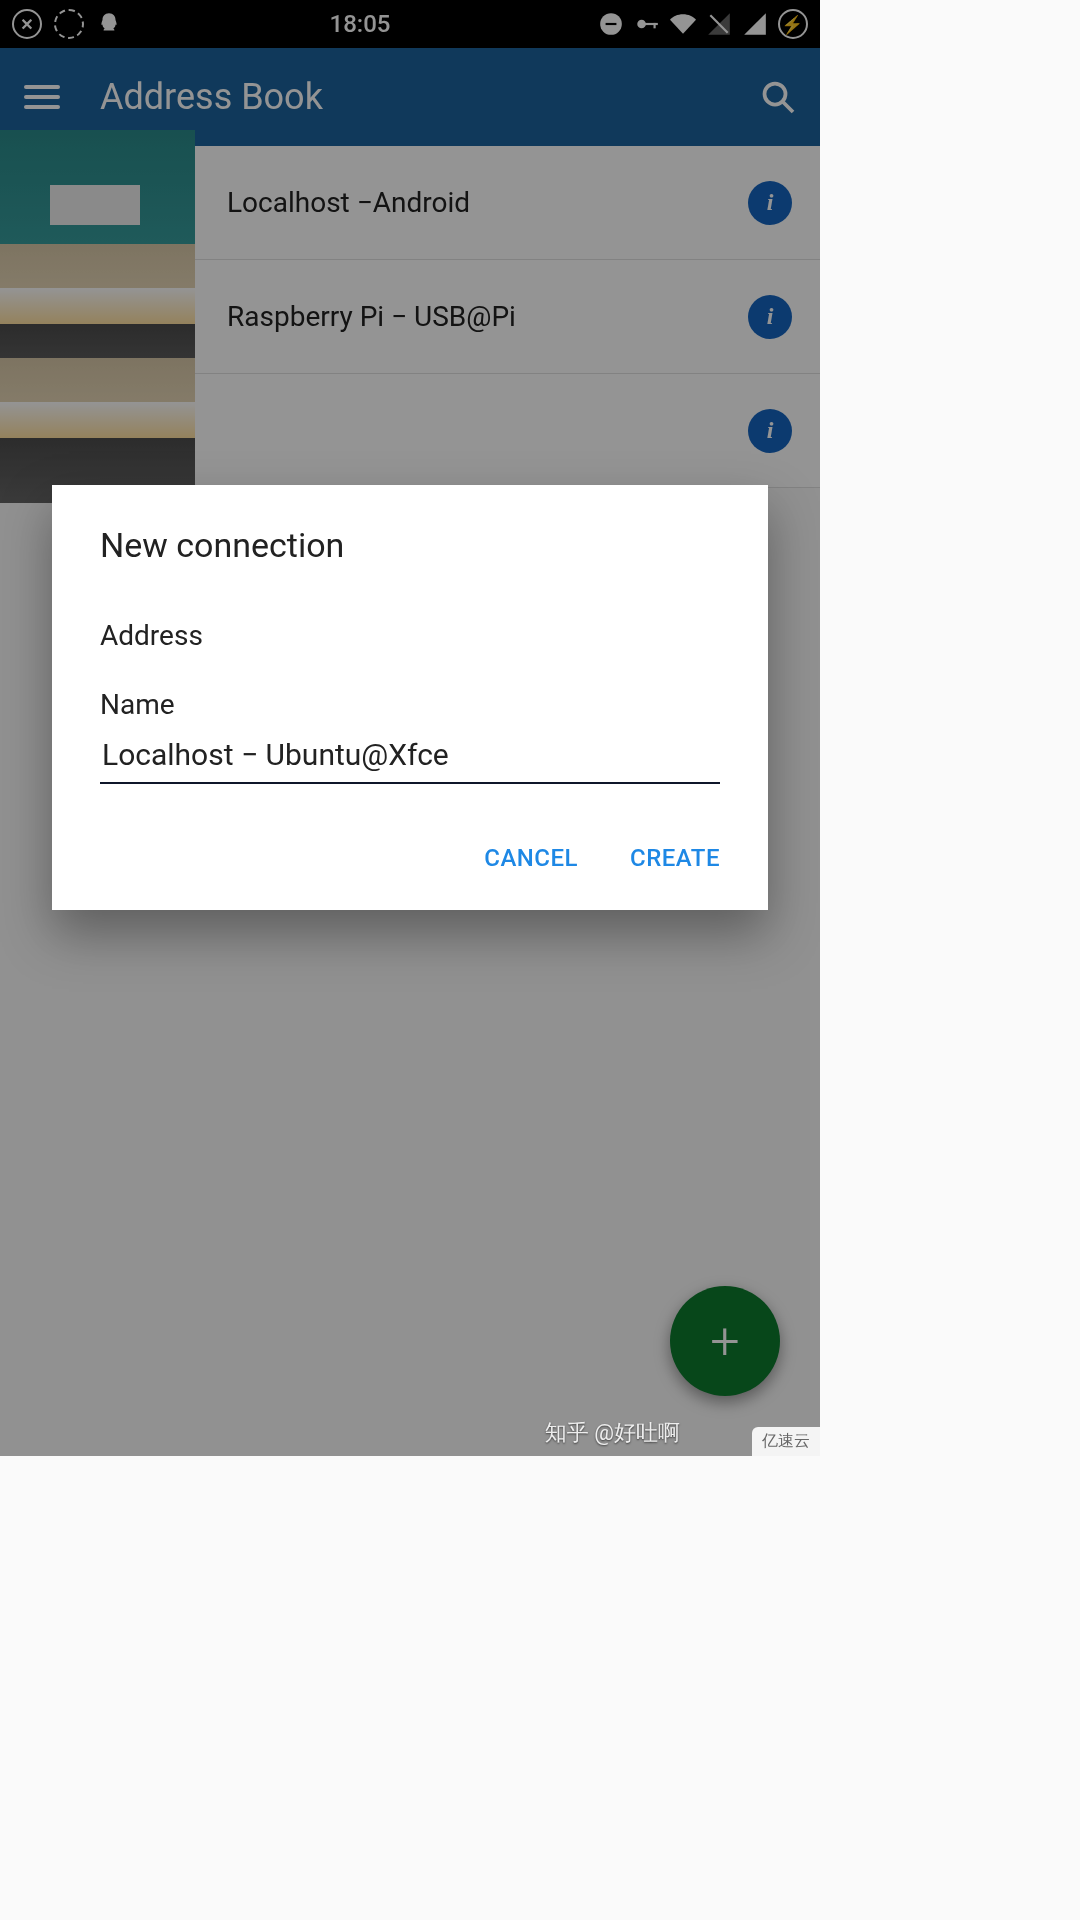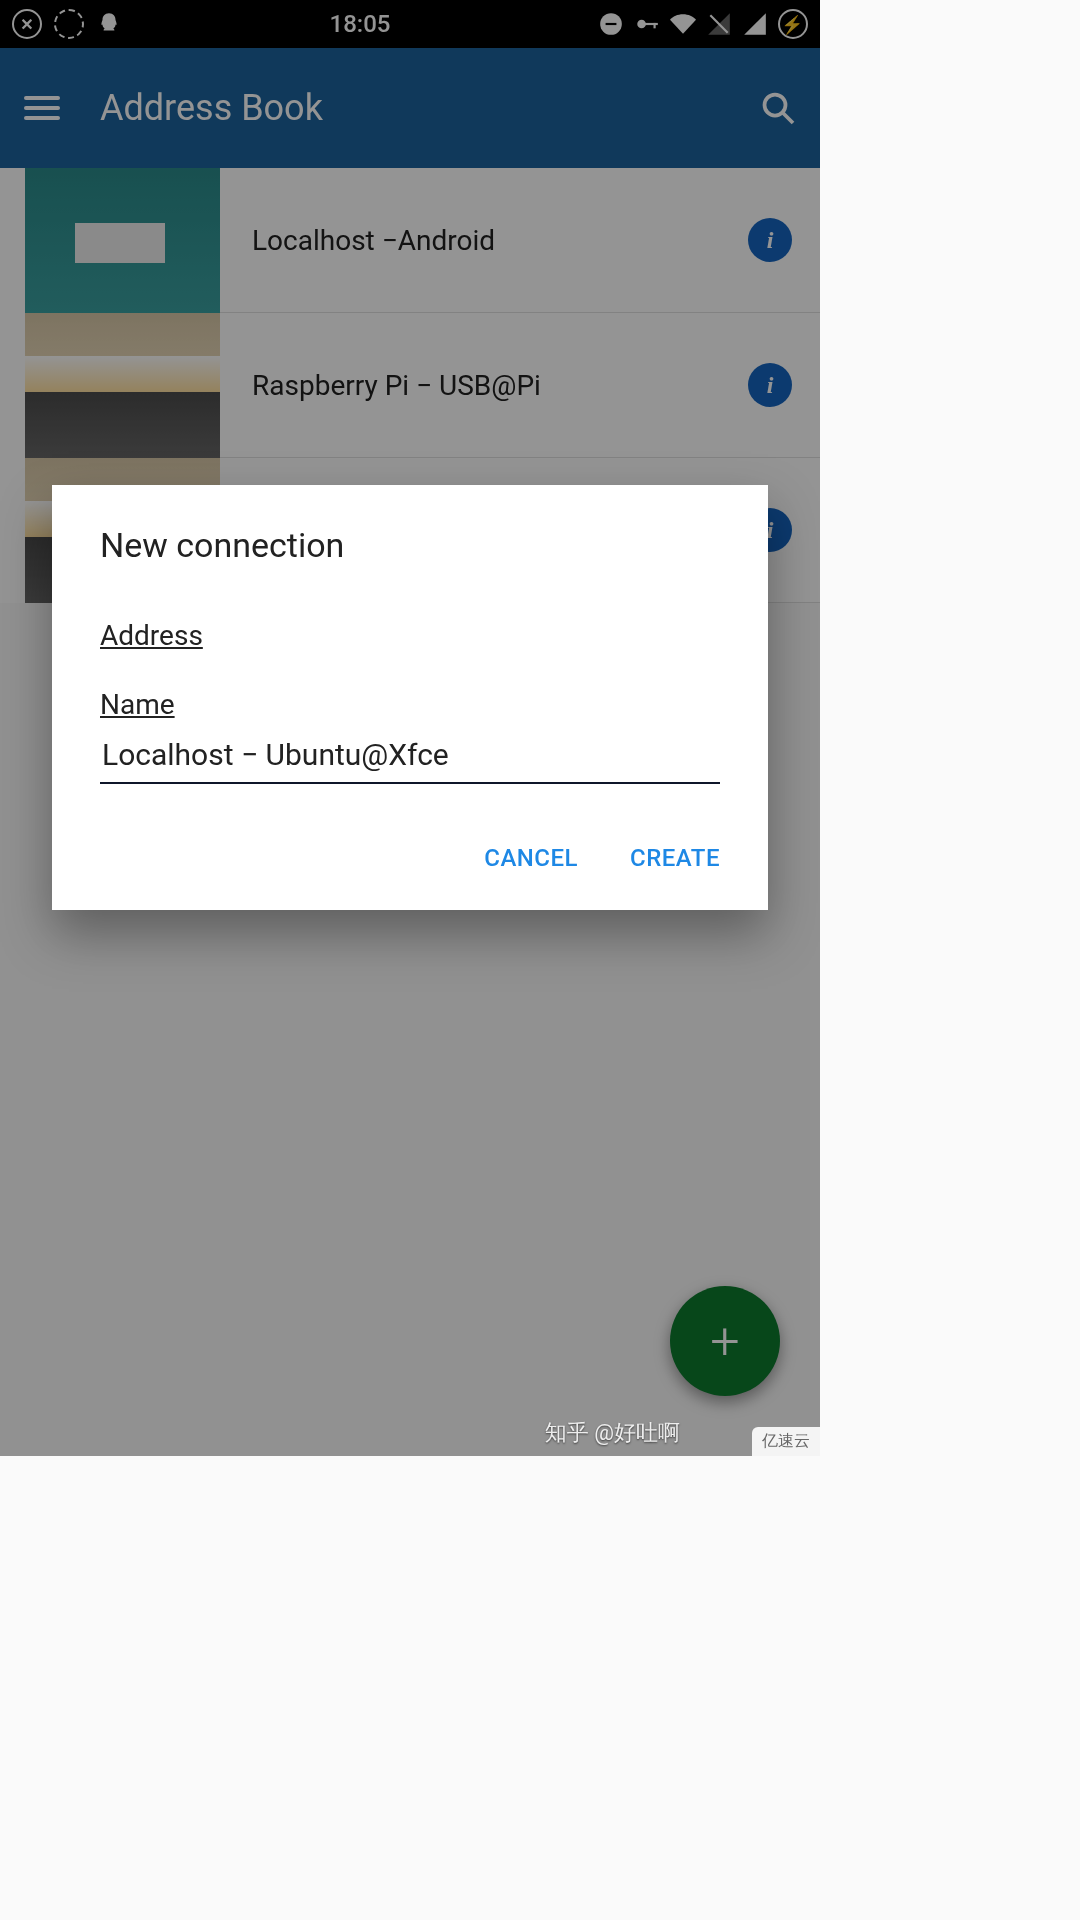--- a/index.html
+++ b/index.html
@@ -5,46 +5,46 @@
   * { box-sizing: border-box; margin: 0; padding: 0; }
   html, body { width: 820px; height: 1456px; font-family: Roboto, "Helvetica Neue", Arial, sans-serif; background: #fafafa; overflow: hidden; position: relative; }
   
   .status-bar { height: 48px; background: #000; color: #fff; display: flex; align-items: center; padding: 0 12px; font-size: 24px; }
   .status-left { display: flex; gap: 12px; align-items: center; }
   .status-center { flex: 1; text-align: center; font-weight: 500; }
   .status-right { display: flex; gap: 10px; align-items: center; }
   .status-icon { width: 26px; height: 26px; fill: #fff; }
   .status-icon-circle { width: 30px; height: 30px; border: 2px solid #fff; border-radius: 50%; display:flex; align-items:center; justify-content:center; font-size:16px; font-weight:bold;}
   
-  .app-bar { height: 120px; background: #1c639d; color: #fff; display: flex; align-items: center; padding: 0 24px; gap: 40px; }
+  .app-bar { height: 98px; background: #1c639d; color: #fff; display: flex; align-items: center; padding: 0 24px; gap: 40px; }
   .hamburger { width: 36px; height: 24px; display: flex; flex-direction: column; justify-content: space-between; cursor: pointer; }
   .hamburger span { height: 4px; background: #fff; border-radius: 2px; }
   .app-title { font-size: 36px; font-weight: 400; flex: 1; }
   .search-btn { width: 36px; height: 36px; fill: #fff; cursor: pointer; }
   
   .list { background: #fff; }
-  .list-item { height: 145px; display: flex; align-items: center; border-bottom: 1px solid #e0e0e0; margin-left: 25px; }
+  .list-item { height: 114px; display: flex; align-items: center; border-bottom: 1px solid #e0e0e0; }
   .thumb { width: 195px; height: 145px; background: #888; flex-shrink: 0; }
   .thumb.t1 { background: linear-gradient(#2a8a8a, #3aa0a0); position:relative; }
   .thumb.t1::after{ content:""; position:absolute; left:50px; top:55px; width:90px; height:40px; background:#eee;}
   .thumb.t2 { background: linear-gradient(to bottom, #d8c8a8 0%, #e8d8b8 40%, #444 40%, #666 100%); position:relative;}
   .thumb.t2::before{content:"";position:absolute;left:0;right:0;top:30%;height:25%;background:linear-gradient(#fff,#ffe0a0);}
   .thumb.t3 { background: linear-gradient(to bottom, #d8c8a8 0%, #e8d8b8 40%, #444 40%, #666 100%); position:relative;}
   .thumb.t3::before{content:"";position:absolute;left:0;right:0;top:30%;height:25%;background:linear-gradient(#fff,#ffe0a0);}
   .item-label { flex: 1; font-size: 28px; color: #222; padding-left: 32px; }
   .info-btn { width: 44px; height: 44px; background: #1565c0; border-radius: 50%; color: #fff; display: flex; align-items: center; justify-content: center; font-family: serif; font-style: italic; font-size: 24px; font-weight: bold; margin-right: 28px; cursor: pointer; }
   
   .fab { position: absolute; right: 40px; bottom: 60px; width: 110px; height: 110px; border-radius: 50%; background: #0d7a2e; color: #fff; display: flex; align-items: center; justify-content: center; font-size: 52px; font-weight: 300; box-shadow: 0 6px 16px rgba(0,0,0,0.4); cursor: pointer; }
   
   .scrim { position: absolute; inset: 0; background: rgba(0,0,0,0.42); }
   
   .dialog { position: absolute; left: 52px; right: 52px; top: 485px; background: #fff; border-radius: 0; box-shadow: 0 24px 48px rgba(0,0,0,0.35); padding: 40px 0 24px; }
   .dialog-title { font-size: 34px; color: #222; padding: 0 48px 28px; }
   .field { padding: 8px 48px 0; }
-  .field-label { font-size: 28px; color: #222; margin: 18px 0 10px; text-decoration: underline; }
+  .field-label { font-size: 28px; color: #222; margin: 18px 0 10px; }
   .field-input { width: 100%; border: none; border-bottom: 2px solid #9eb8d8; font-size: 30px; color: #222; padding: 6px 2px 10px; background: transparent; outline: none; font-family: inherit; }
   .field-input.focused { border-bottom: 2px solid #0f172a; }
   .dialog-actions { display: flex; justify-content: flex-end; gap: 52px; padding: 60px 48px 14px; }
   .dialog-btn { background: none; border: none; color: #1e88e5; font-size: 24px; font-weight: 500; letter-spacing: 0.5px; cursor: pointer; font-family: inherit; }
   
   .wm-bottom { position: absolute; bottom: 8px; right: 140px; color: #eee; font-size: 22px; text-shadow: 0 1px 2px rgba(0,0,0,0.6); }
   .wm-corner { position: absolute; bottom: 0; right: 0; background: rgba(255,255,255,0.9); font-size: 16px; color: #666; padding: 4px 10px; border-top-left-radius: 6px; }
 </style>
 </head>
 <body>

